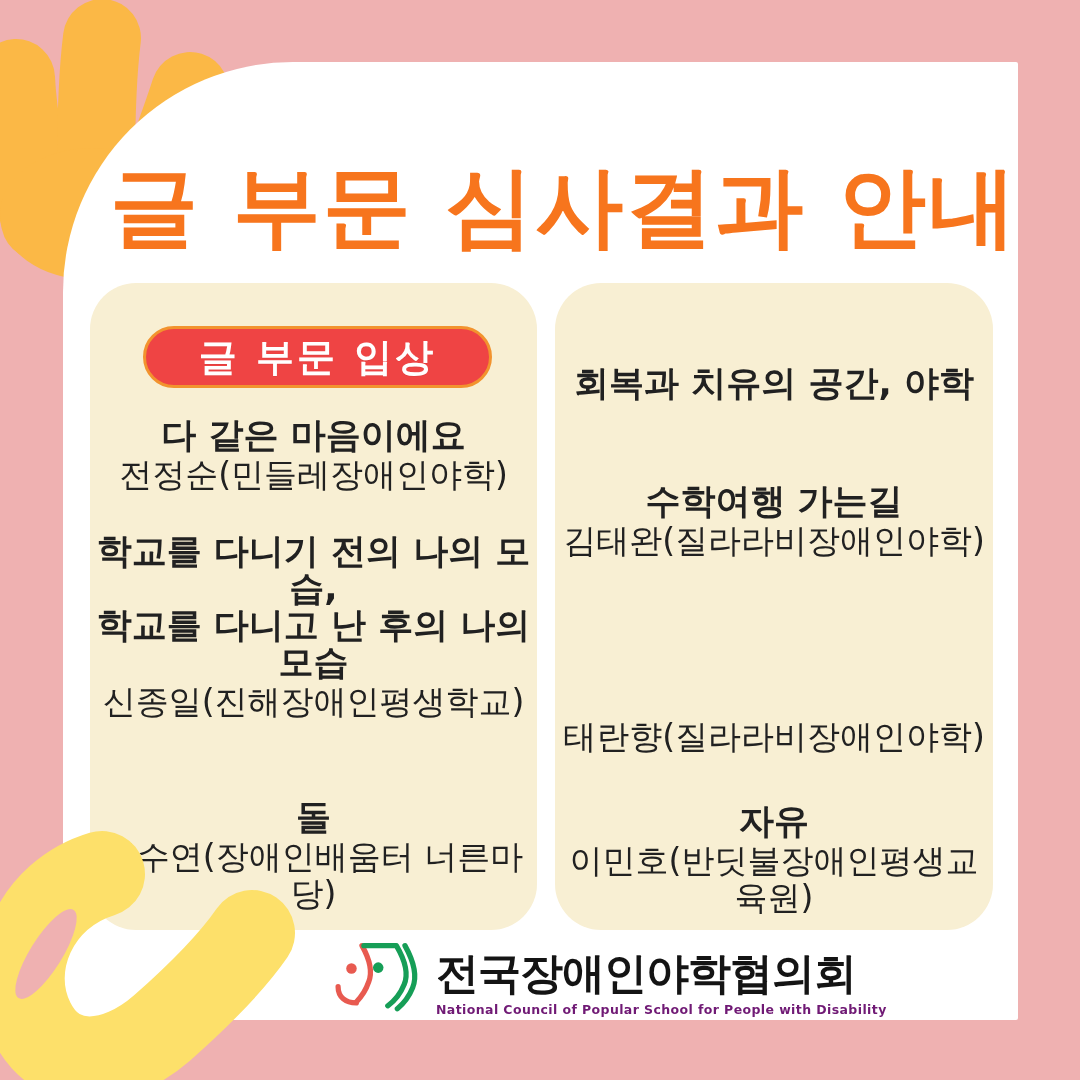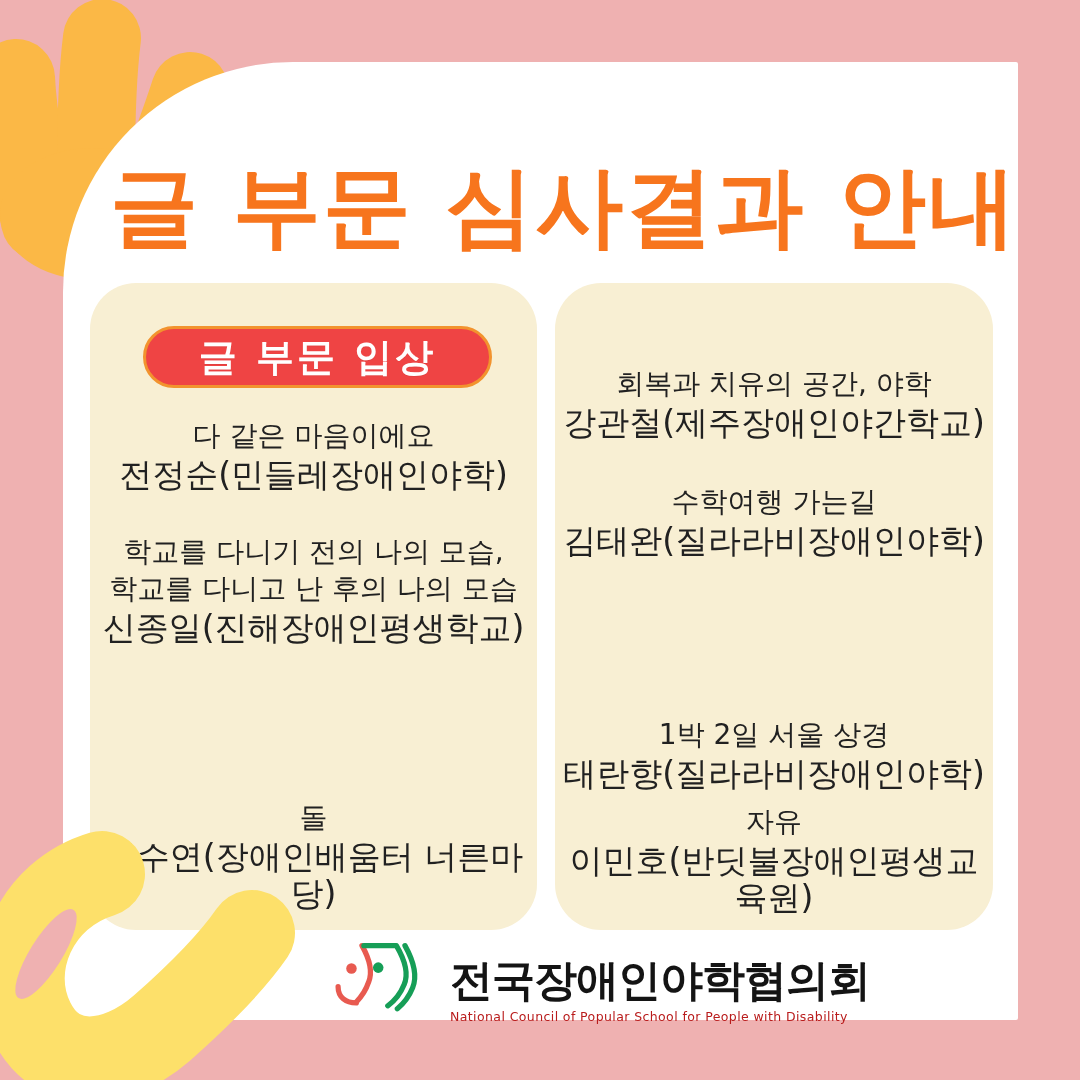--- a/index.html
+++ b/index.html
@@ -28,29 +28,29 @@
   .panel-right{left:555px;width:438px;}
   .badge{
     position:absolute;left:143px;top:317px;width:349px;height:62px;z-index:4;
     background:#ef4444;border:3px solid #f2932e;box-sizing:border-box;
     border-radius:34px;display:flex;align-items:center;justify-content:center;
     color:#ffffff;font-weight:800;font-size:38px;letter-spacing:3px;
     text-shadow:0 1px 0 rgba(0,0,0,0.05);
     margin-top:9px;
   }
   .entry{position:absolute;left:0;width:100%;text-align:center;color:#212121;}
-  .entry-title{font-size:28px;font-weight:400;line-height:37px;white-space:pre-line;}
+  .entry-title{font-size:35px;font-weight:700;line-height:37px;white-space:pre-line;}
   .entry-name{font-size:33px;font-weight:400;line-height:37px;margin-top:2px;}
   .footer{
     position:absolute;left:330px;top:938px;z-index:4;
-    display:flex;align-items:flex-end;gap:14px;
+    display:flex;align-items:center;
   }
   .logo-mark{flex:0 0 auto;}
   .org-ko{font-size:43px;font-weight:800;color:#141414;letter-spacing:-1px;line-height:46px;margin-top:4px;white-space:nowrap;}
-  .org-en{font-size:12.5px;font-weight:400;color:#b91c1c;letter-spacing:0.4px;margin-top:6px;white-space:nowrap;}
+  .org-en{font-size:12.5px;font-weight:700;color:#701a75;letter-spacing:0.4px;margin-top:6px;white-space:nowrap;}
 </style>
 </head>
 <body>
 
 <div class="canvas">
 
   <svg class="blob blob-top" width="270" height="300" viewBox="0 0 270 300">
     <g fill="none" stroke="#fbb846" stroke-width="78" stroke-linecap="round">
       <path d="M 58 235 C 45 175 36 135 34 92"></path>
       <path d="M 115 240 C 113 160 114 100 120 52"></path>
@@ -75,28 +75,26 @@
     </div>
     <div class="entry" style="top:516px">
       <div class="entry-title">돌</div>
       <div class="entry-name">방수연(장애인배움터 너른마당)</div>
     </div>
   </div>
 
   <div class="panel panel-right">
     <div class="entry" style="top:82px">
       <div class="entry-title">회복과 치유의 공간, 야학</div>
-      <div class="entry-name">강관철(제주장애인야간학교)</div>
     </div>
     <div class="entry" style="top:200px">
       <div class="entry-title">수학여행 가는길</div>
       <div class="entry-name">김태완(질라라비장애인야학)</div>
     </div>
     <div class="entry" style="top:433px">
-      <div class="entry-title">1박 2일 서울 상경</div>
       <div class="entry-name">태란향(질라라비장애인야학)</div>
     </div>
     <div class="entry" style="top:520px">
       <div class="entry-title">자유</div>
       <div class="entry-name">이민호(반딧불장애인평생교육원)</div>
     </div>
   </div>
 
   <div class="badge">글 부문 입상</div>
 

